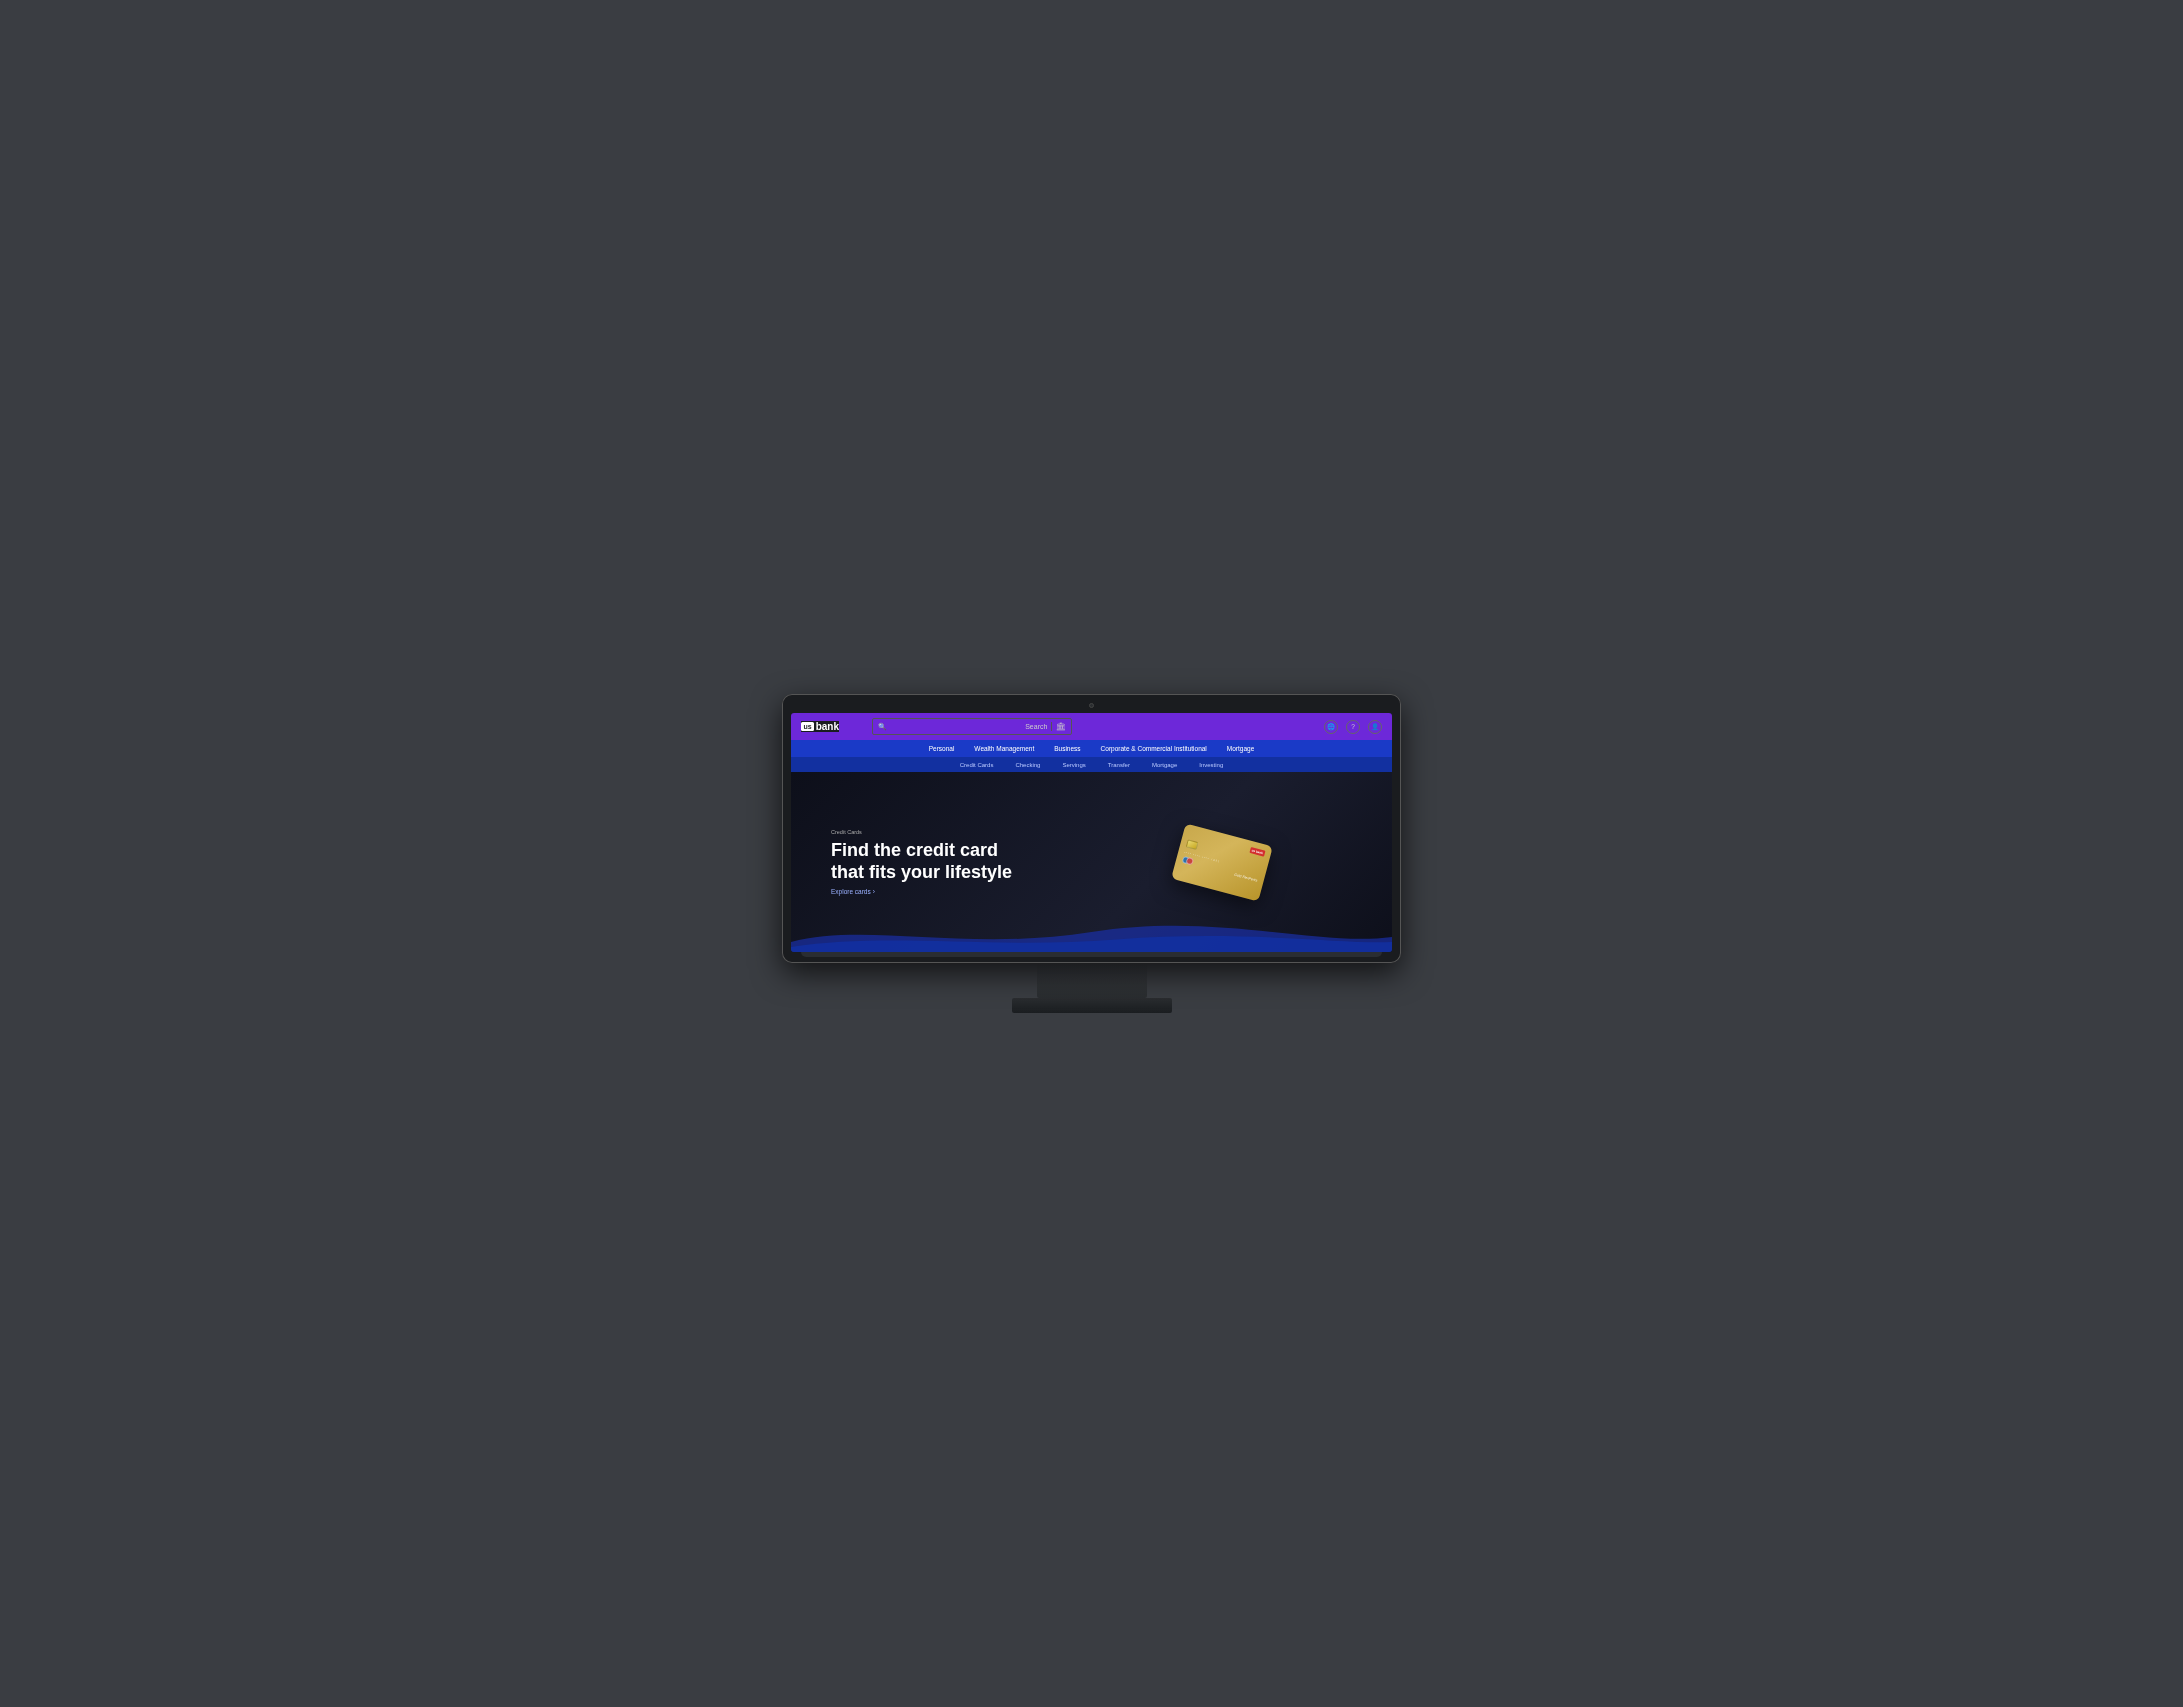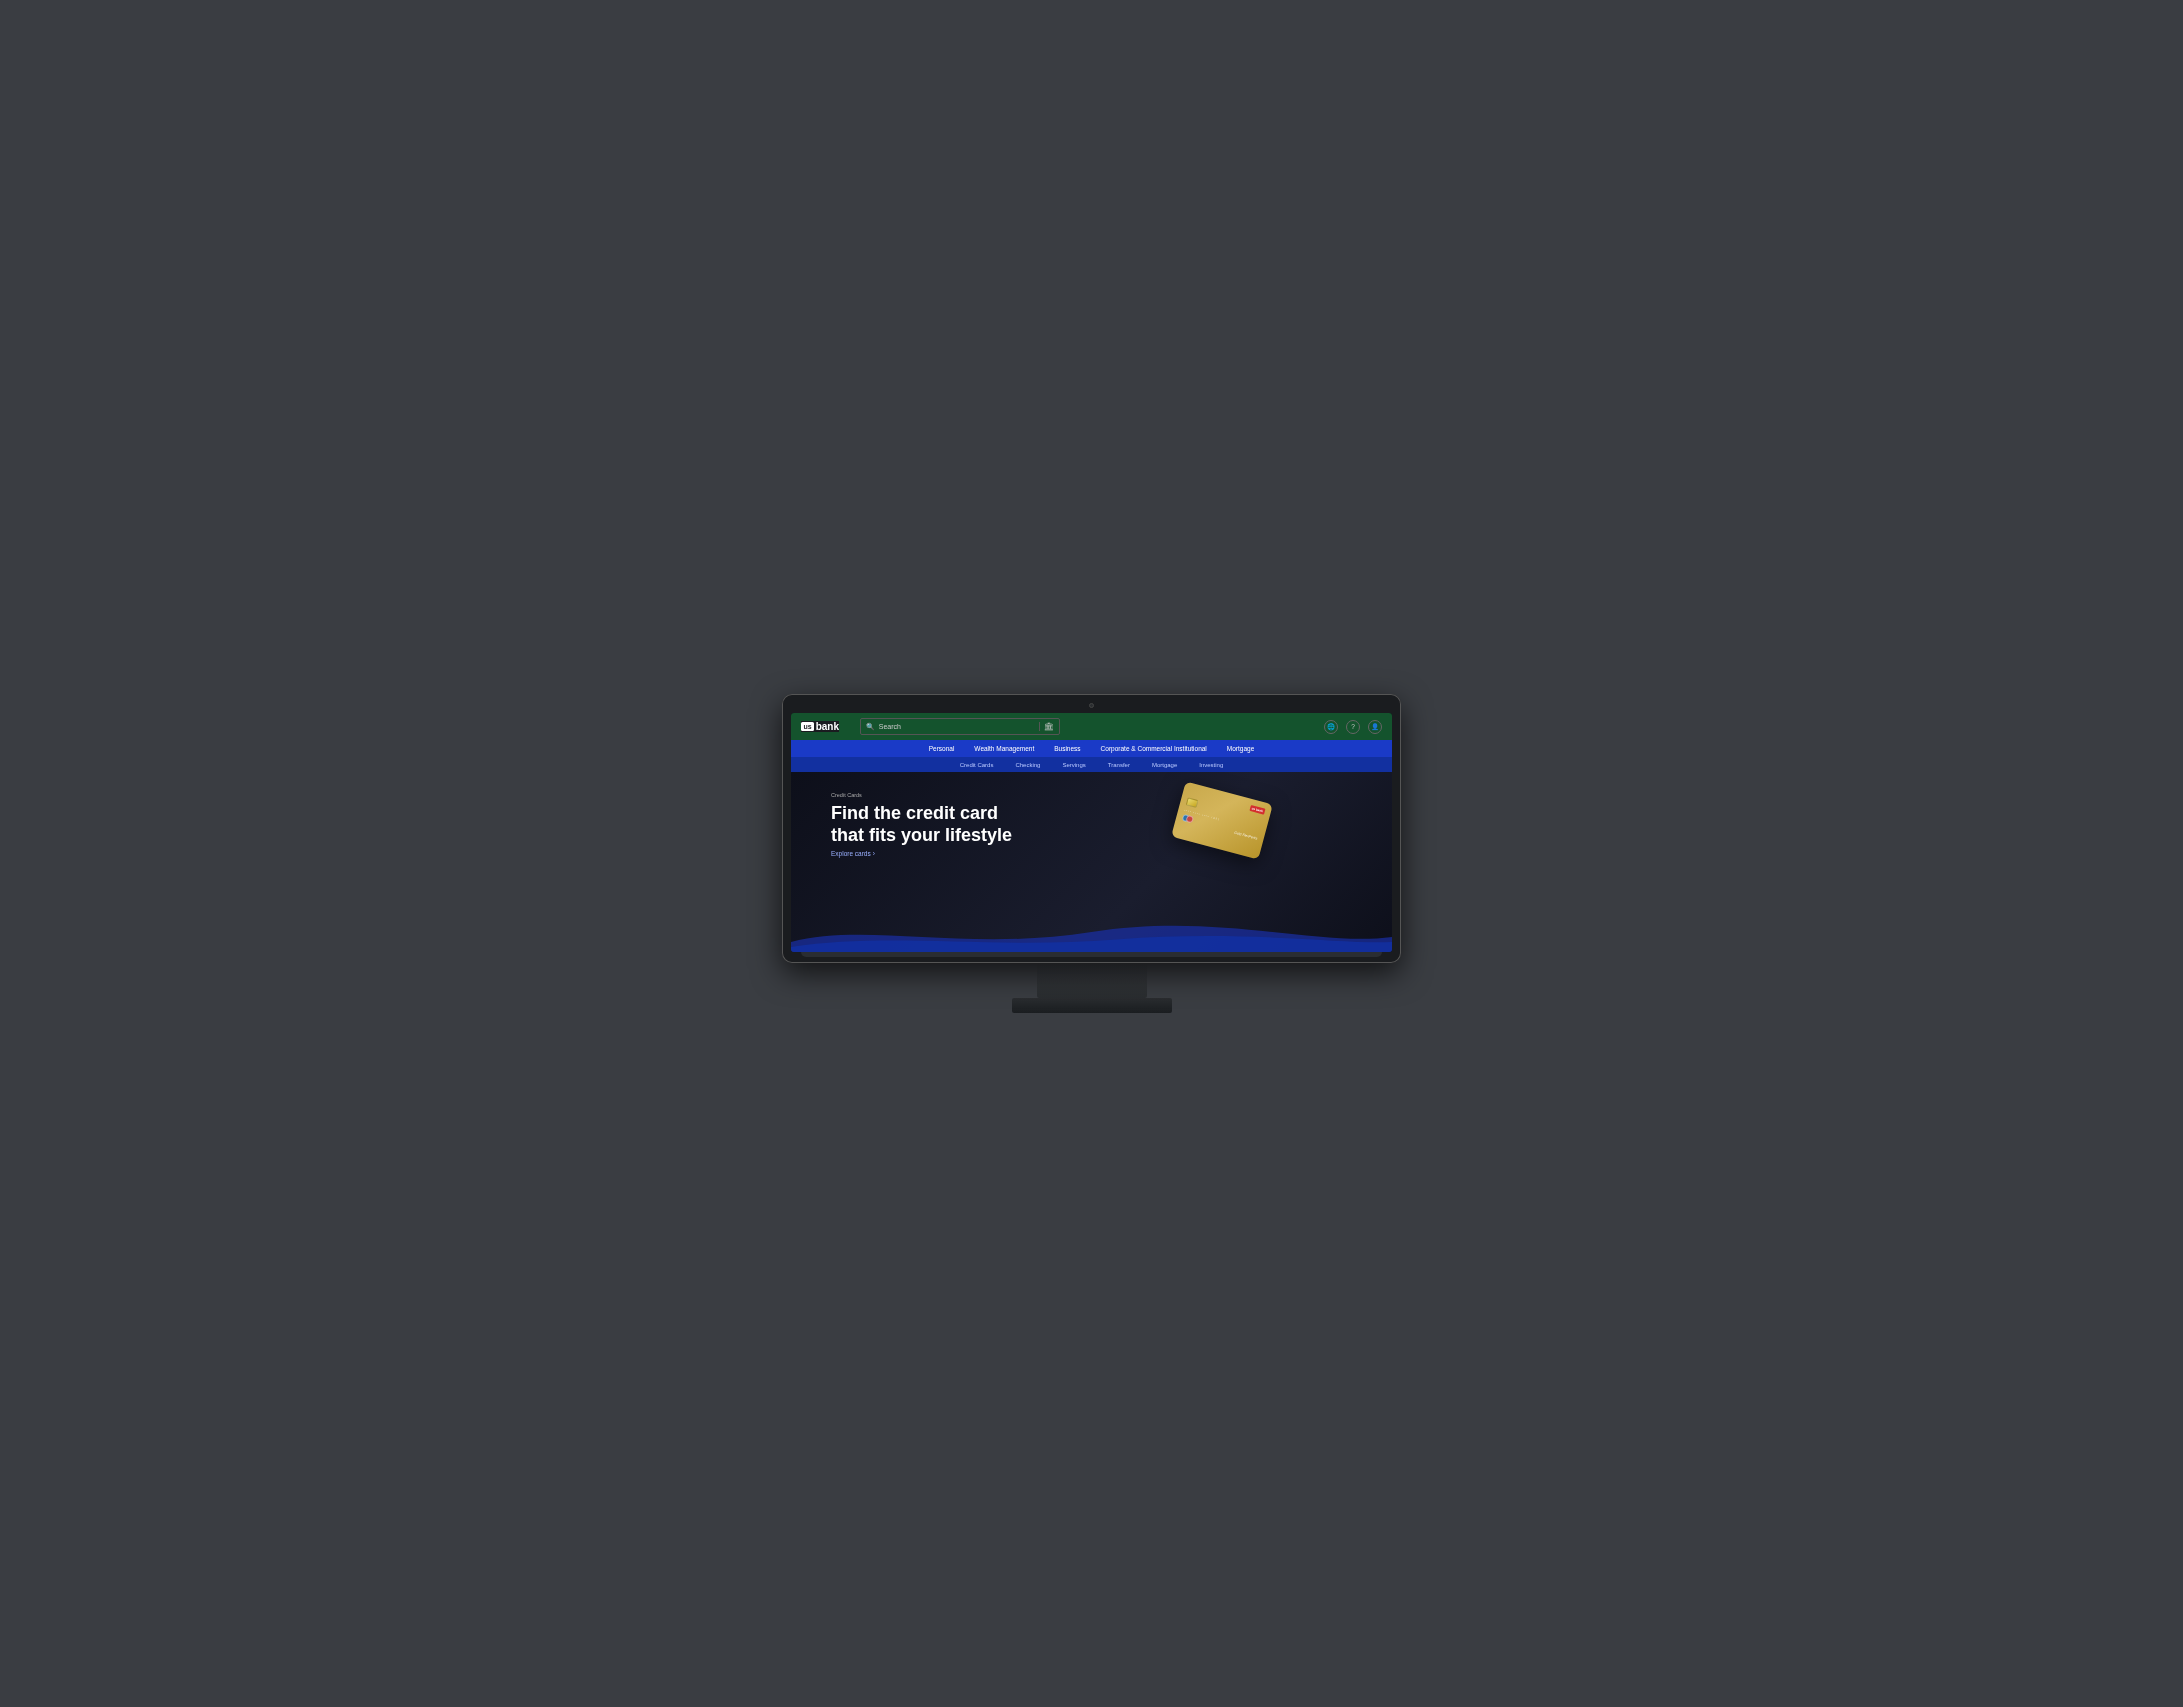--- a/index.html
+++ b/index.html
@@ -41,25 +41,26 @@
 
     .monitor-screen {
       background: #0a0c12;
       border-radius: 3px;
       overflow: hidden;
       width: 100%;
     }
 
     
     .site-header {
-      background: #14532d;
+      background: #6d28d9;
       display: flex;
       align-items: center;
       padding: 5px 10px;
-      gap: 6px;
+      gap: 18px;
+      text-align: right;
     }
 
     .logo-box {
       display: flex;
       align-items: center;
       background: #1a1c20;
     }
 
     .logo-us {
       background: white;
@@ -163,21 +164,21 @@
       padding: 4.5px 11px;
       cursor: pointer;
       white-space: nowrap;
     }
 
     
     .hero {
       background: linear-gradient(135deg, #0d0f1a 0%, #1a1d2e 60%, #0d0f1a 100%);
       min-height: 180px;
       display: flex;
-      align-items: flex-start;
+      align-items: center;
       position: relative;
       overflow: hidden;
       padding: 20px 40px;
     }
 
     .hero-content {
       flex: 1;
       z-index: 2;
     }
 

